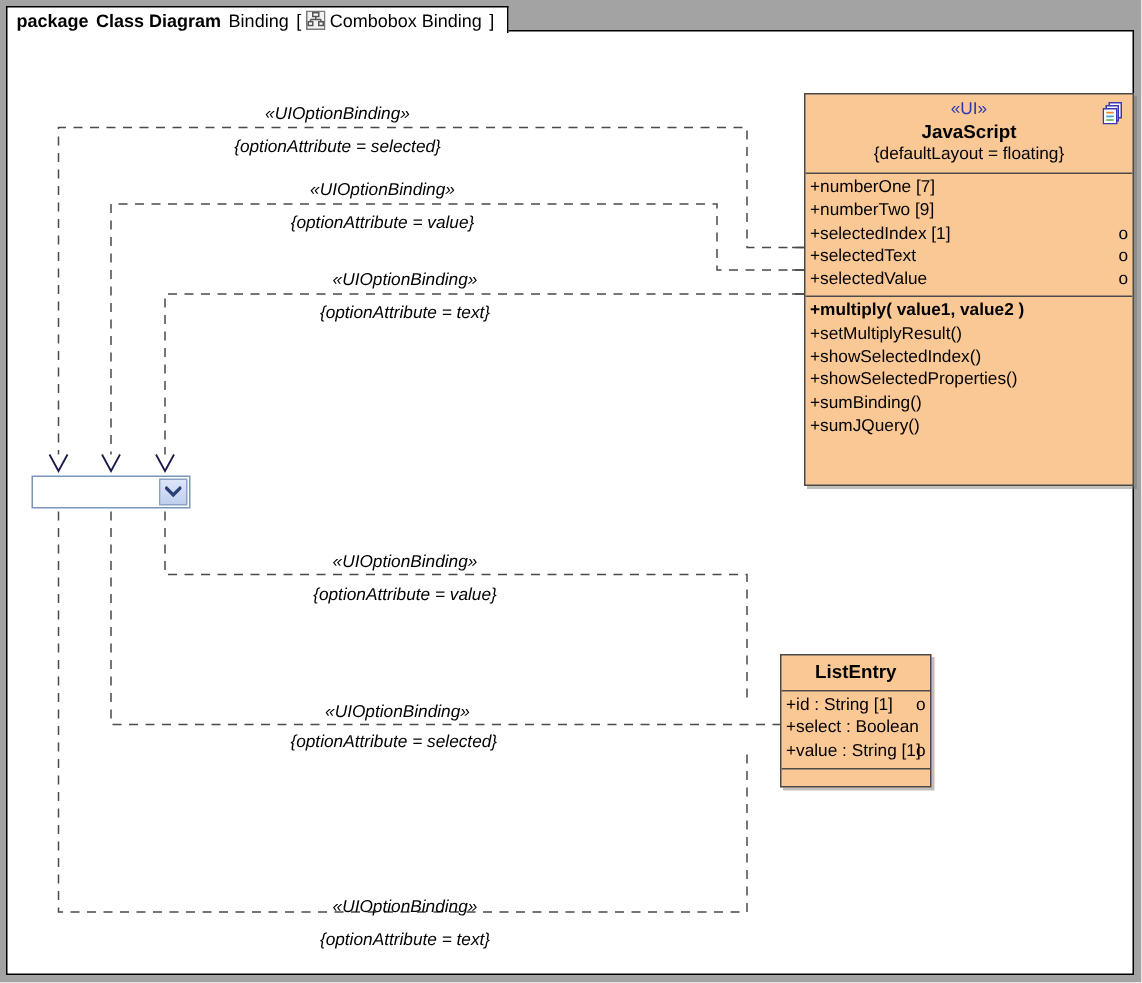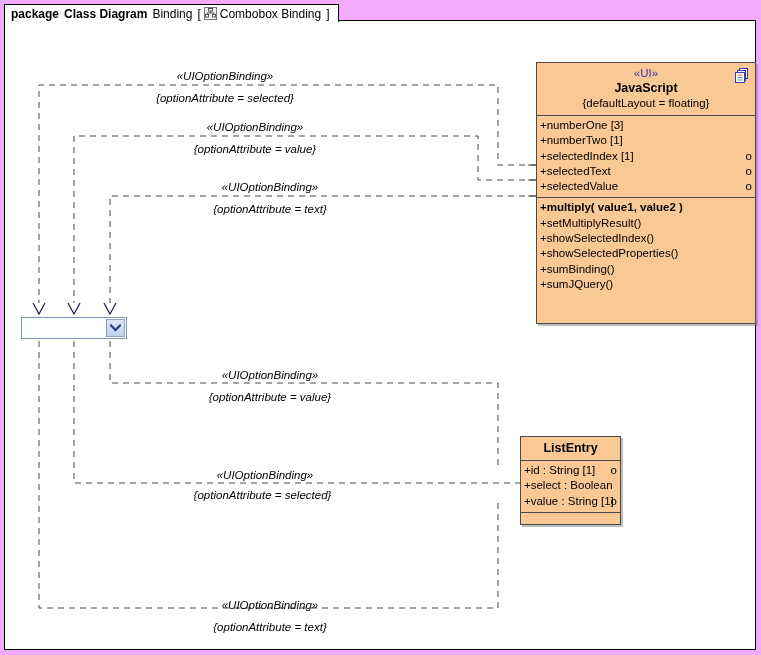--- a/index.html
+++ b/index.html
@@ -5,21 +5,21 @@
   html, body {
     margin: 0;
     padding: 0;
     background: #ffffff;
     font-family: "Liberation Sans", sans-serif;
   }
   #canvas {
     position: relative;
     width: 761px;
     height: 655px;
-    background: #f0abfc;
+    background: #a3a3a3;
     overflow: hidden;
   }
 
   
   #package-frame {
     position: absolute;
     left: 4px;
     top: 20px;
     width: 752px;
     height: 630px;
@@ -297,22 +297,22 @@
           <rect x="4.5" y="0.5" width="8" height="10" fill="#ffffff" stroke="#3a3ab0"></rect>
           <rect x="2.5" y="2.5" width="8" height="10" fill="#ffffff" stroke="#3a3ab0"></rect>
           <rect x="0.5" y="4.5" width="9" height="10" fill="#ffffff" stroke="#3a3ab0"></rect>
           <rect x="2.5" y="6.5" width="5" height="1.2" fill="#e08a2e"></rect>
           <rect x="2.5" y="9" width="5" height="1.2" fill="#4aa3c8"></rect>
           <rect x="2.5" y="11.4" width="5" height="1.2" fill="#6ab86a"></rect>
         </svg>
       </div>
     </div>
     <div class="compartment" id="js-attrs">
-        <div class="feat" style="position: relative;"><span>+numberOne [3]</span></div>
-        <div class="feat" style="position: relative;"><span>+numberTwo [1]</span></div>
+        <div class="feat" style="position: relative;"><span>+numberOne [7]</span></div>
+        <div class="feat" style="position: relative;"><span>+numberTwo [9]</span></div>
         <div class="feat" style="position: relative;"><span>+selectedIndex [1]</span><span style="position: absolute; right: 0px; top: 0px; font-size: 11.5px;">o</span></div>
         <div class="feat" style="position: relative;"><span>+selectedText</span><span style="position: absolute; right: 0px; top: 0px; font-size: 11.5px;">o</span></div>
         <div class="feat" style="position: relative;"><span>+selectedValue</span><span style="position: absolute; right: 0px; top: 0px; font-size: 11.5px;">o</span></div>
       </div>
     <div class="compartment" id="js-ops">
         <div class="feat" style="position: relative; font-weight: bold;"><span>+multiply( value1, value2 )</span></div>
         <div class="feat" style="position: relative;"><span>+setMultiplyResult()</span></div>
         <div class="feat" style="position: relative;"><span>+showSelectedIndex()</span></div>
         <div class="feat" style="position: relative;"><span>+showSelectedProperties()</span></div>
         <div class="feat" style="position: relative;"><span>+sumBinding()</span></div>

